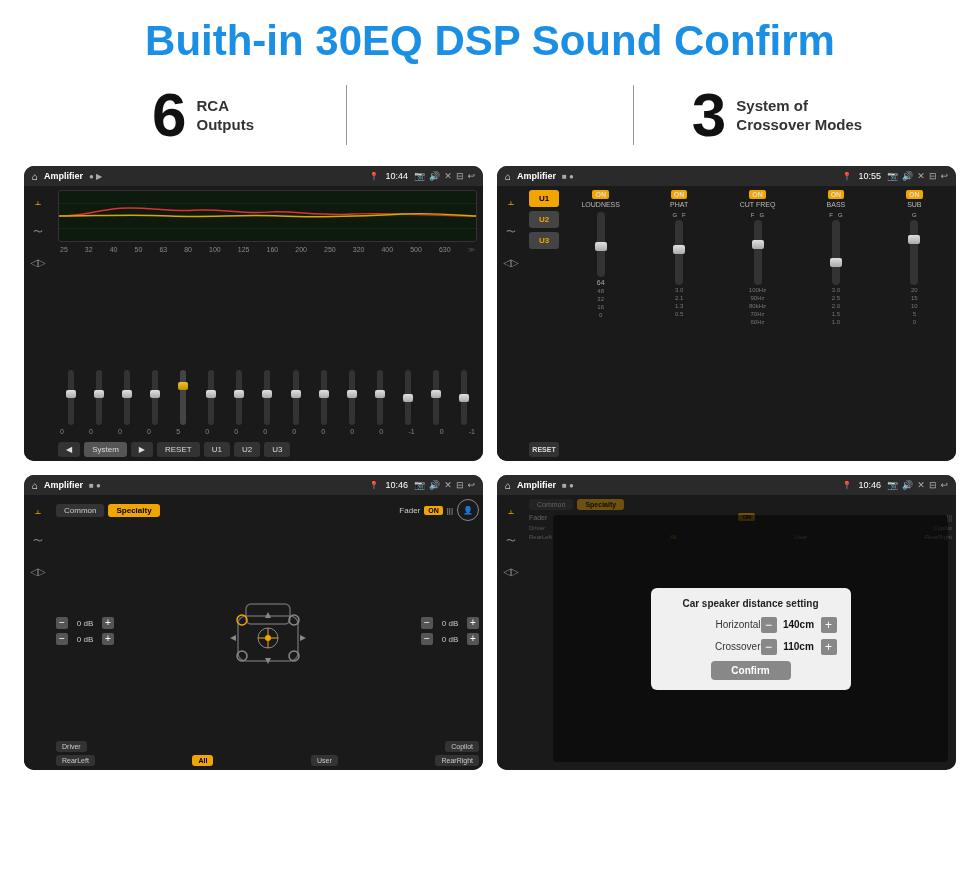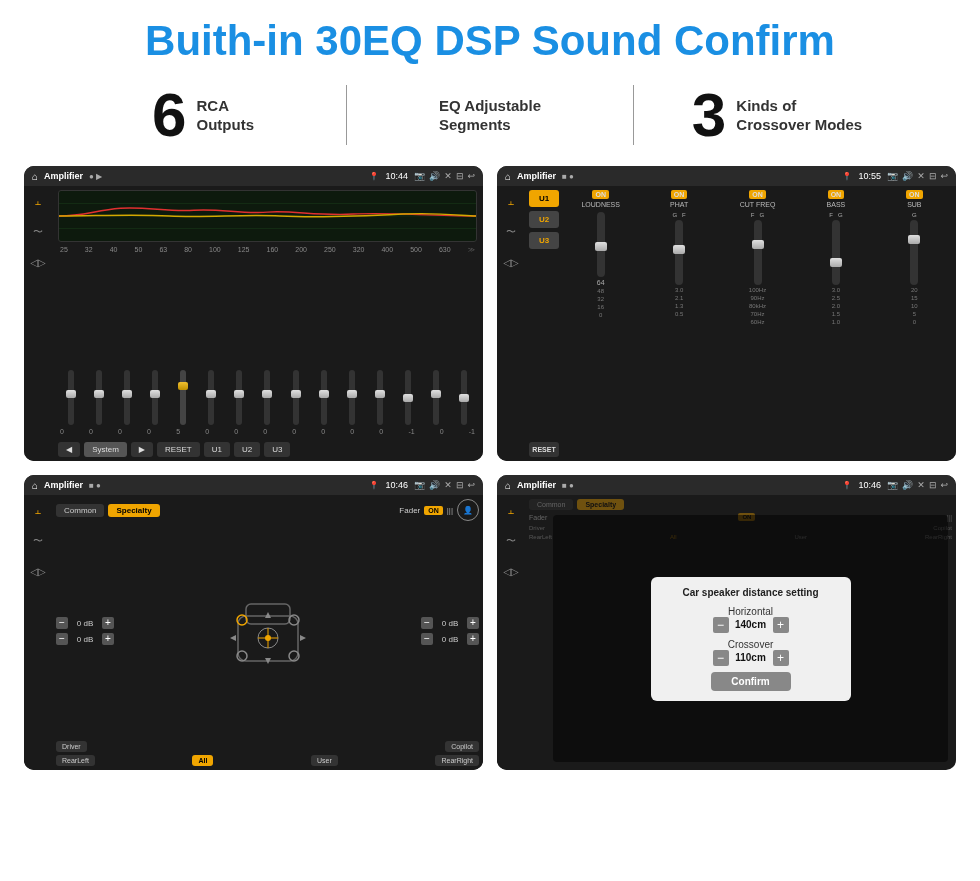--- a/index.html
+++ b/index.html
@@ -347,21 +347,20 @@
       text-align: center;
       margin-bottom: 8px;
     }
     .dialog-row {
       display: flex;
       align-items: center;
       justify-content: flex-end;
       margin-bottom: 6px;
       font-size: 10px;
       color: #333;
-      flex-direction: column;
     }
     .dialog-row-label { font-size: 10px; color: #333; }
     .dialog-value-group {
       display: flex;
       align-items: center;
       gap: 4px;
     }
     .d-minus, .d-plus {
       width: 16px;
       height: 16px;
@@ -407,26 +406,25 @@
 
 <h1 class="main-title">Buith-in 30EQ DSP Sound Confirm</h1>
 
 <div class="stats-row">
   <div class="stat-item">
     <span class="stat-number">6</span>
     <span class="stat-text"><span>RCA</span><br><span>Outputs</span></span>
   </div>
   <div class="stat-divider"></div>
   <div class="stat-item">
-    <span class="stat-text"><span>EQ Adjustable</span><br><span>Segments</span></span>
   </div>
   <div class="stat-divider"></div>
   <div class="stat-item">
     <span class="stat-number">3</span>
-    <span class="stat-text"><span>Kinds of</span><br><span>Crossover Modes</span></span>
+    <span class="stat-text"><span>System of</span><br><span>Crossover Modes</span></span>
   </div>
 </div>
 
 <div class="screens-grid">
 
   <div class="screen-card">
     <div class="top-bar">
       <span class="home-icon">⌂</span>
       <span class="app-name">Amplifier</span>
       <span style="font-size:8px;color:#aaa">● ▶</span>

